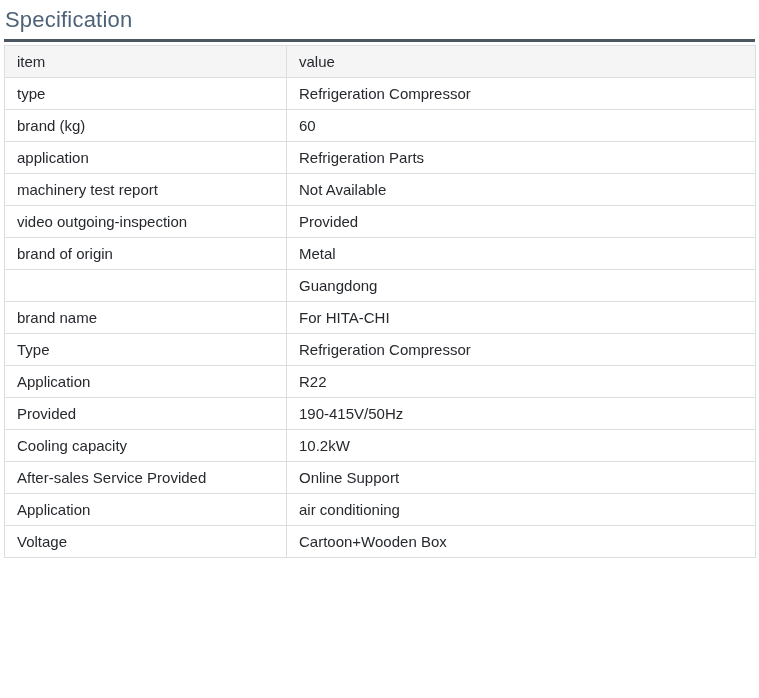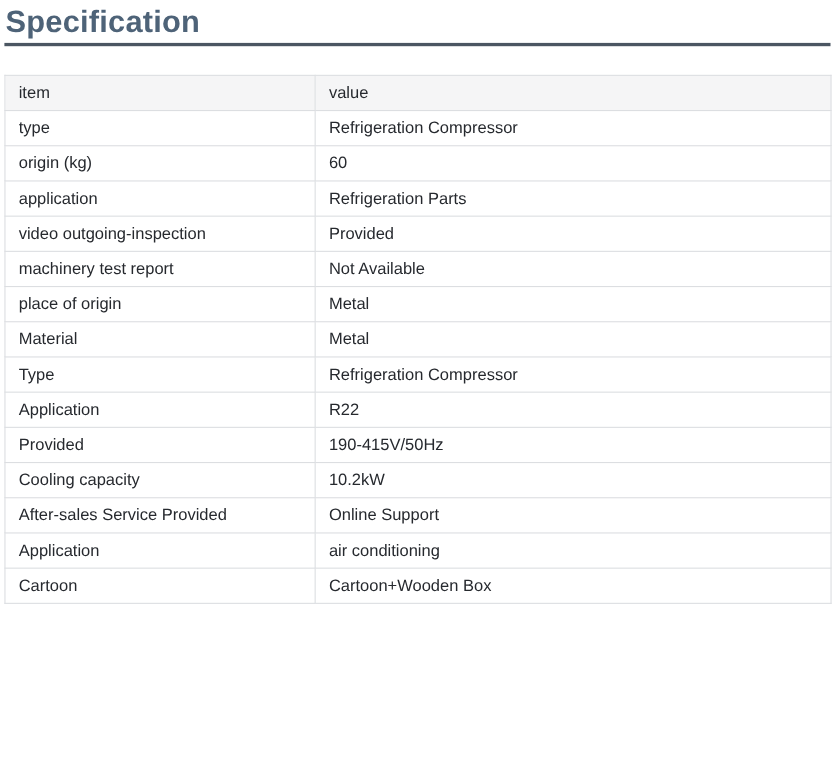--- a/index.html
+++ b/index.html
@@ -20,30 +20,30 @@
   }
   .page {
     width: 759px;
     height: 698px;
     padding: 3px 4px 0 4px;
     overflow: hidden;
   }
   h1.page-title {
     margin: 0;
     padding: 2px 0 4px 1px;
-    font-size: 28px;
+    font-size: 22px;
     line-height: 30px;
-    font-weight: 700;
+    font-weight: 400;
     letter-spacing: 0.2px;
     color: var(--heading);
     border-bottom: 3px solid var(--heading-rule);
     width: 751px;
   }
   table.spec-table {
-    margin-top: 26px;
+    margin-top: 3px;
     width: 751px;
     border-collapse: collapse;
     table-layout: fixed;
     font-size: 15px;
     color: var(--text);
   }
   table.spec-table col.col-item { width: 282px; }
   table.spec-table col.col-value { width: 469px; }
   table.spec-table th,
   table.spec-table td {
@@ -78,42 +78,46 @@
         <th>item</th>
         <th>value</th>
       </tr>
     </thead>
     <tbody>
         <tr>
     <td>type</td>
     <td>Refrigeration Compressor</td>
   </tr>
         <tr>
-    <td>origin (kg)</td>
+    <td>brand (kg)</td>
     <td>60</td>
   </tr>
         <tr>
     <td>application</td>
     <td>Refrigeration Parts</td>
   </tr>
         <tr>
+    <td>machinery test report</td>
+    <td>Not Available</td>
+  </tr>
+        <tr>
     <td>video outgoing-inspection</td>
     <td>Provided</td>
   </tr>
         <tr>
-    <td>machinery test report</td>
-    <td>Not Available</td>
-  </tr>
-        <tr>
-    <td>place of origin</td>
+    <td>brand of origin</td>
     <td>Metal</td>
   </tr>
         <tr>
-    <td>Material</td>
-    <td>Metal</td>
+    <td></td>
+    <td>Guangdong</td>
+  </tr>
+        <tr>
+    <td>brand name</td>
+    <td>For HITA-CHI</td>
   </tr>
         <tr>
     <td>Type</td>
     <td>Refrigeration Compressor</td>
   </tr>
         <tr>
     <td>Application</td>
     <td>R22</td>
   </tr>
         <tr>
@@ -126,18 +130,18 @@
   </tr>
         <tr>
     <td>After-sales Service Provided</td>
     <td>Online Support</td>
   </tr>
         <tr>
     <td>Application</td>
     <td>air conditioning</td>
   </tr>
         <tr>
-    <td>Cartoon</td>
+    <td>Voltage</td>
     <td>Cartoon+Wooden Box</td>
   </tr>
       </tbody>
   </table>
 </div>
 
 </body></html>

